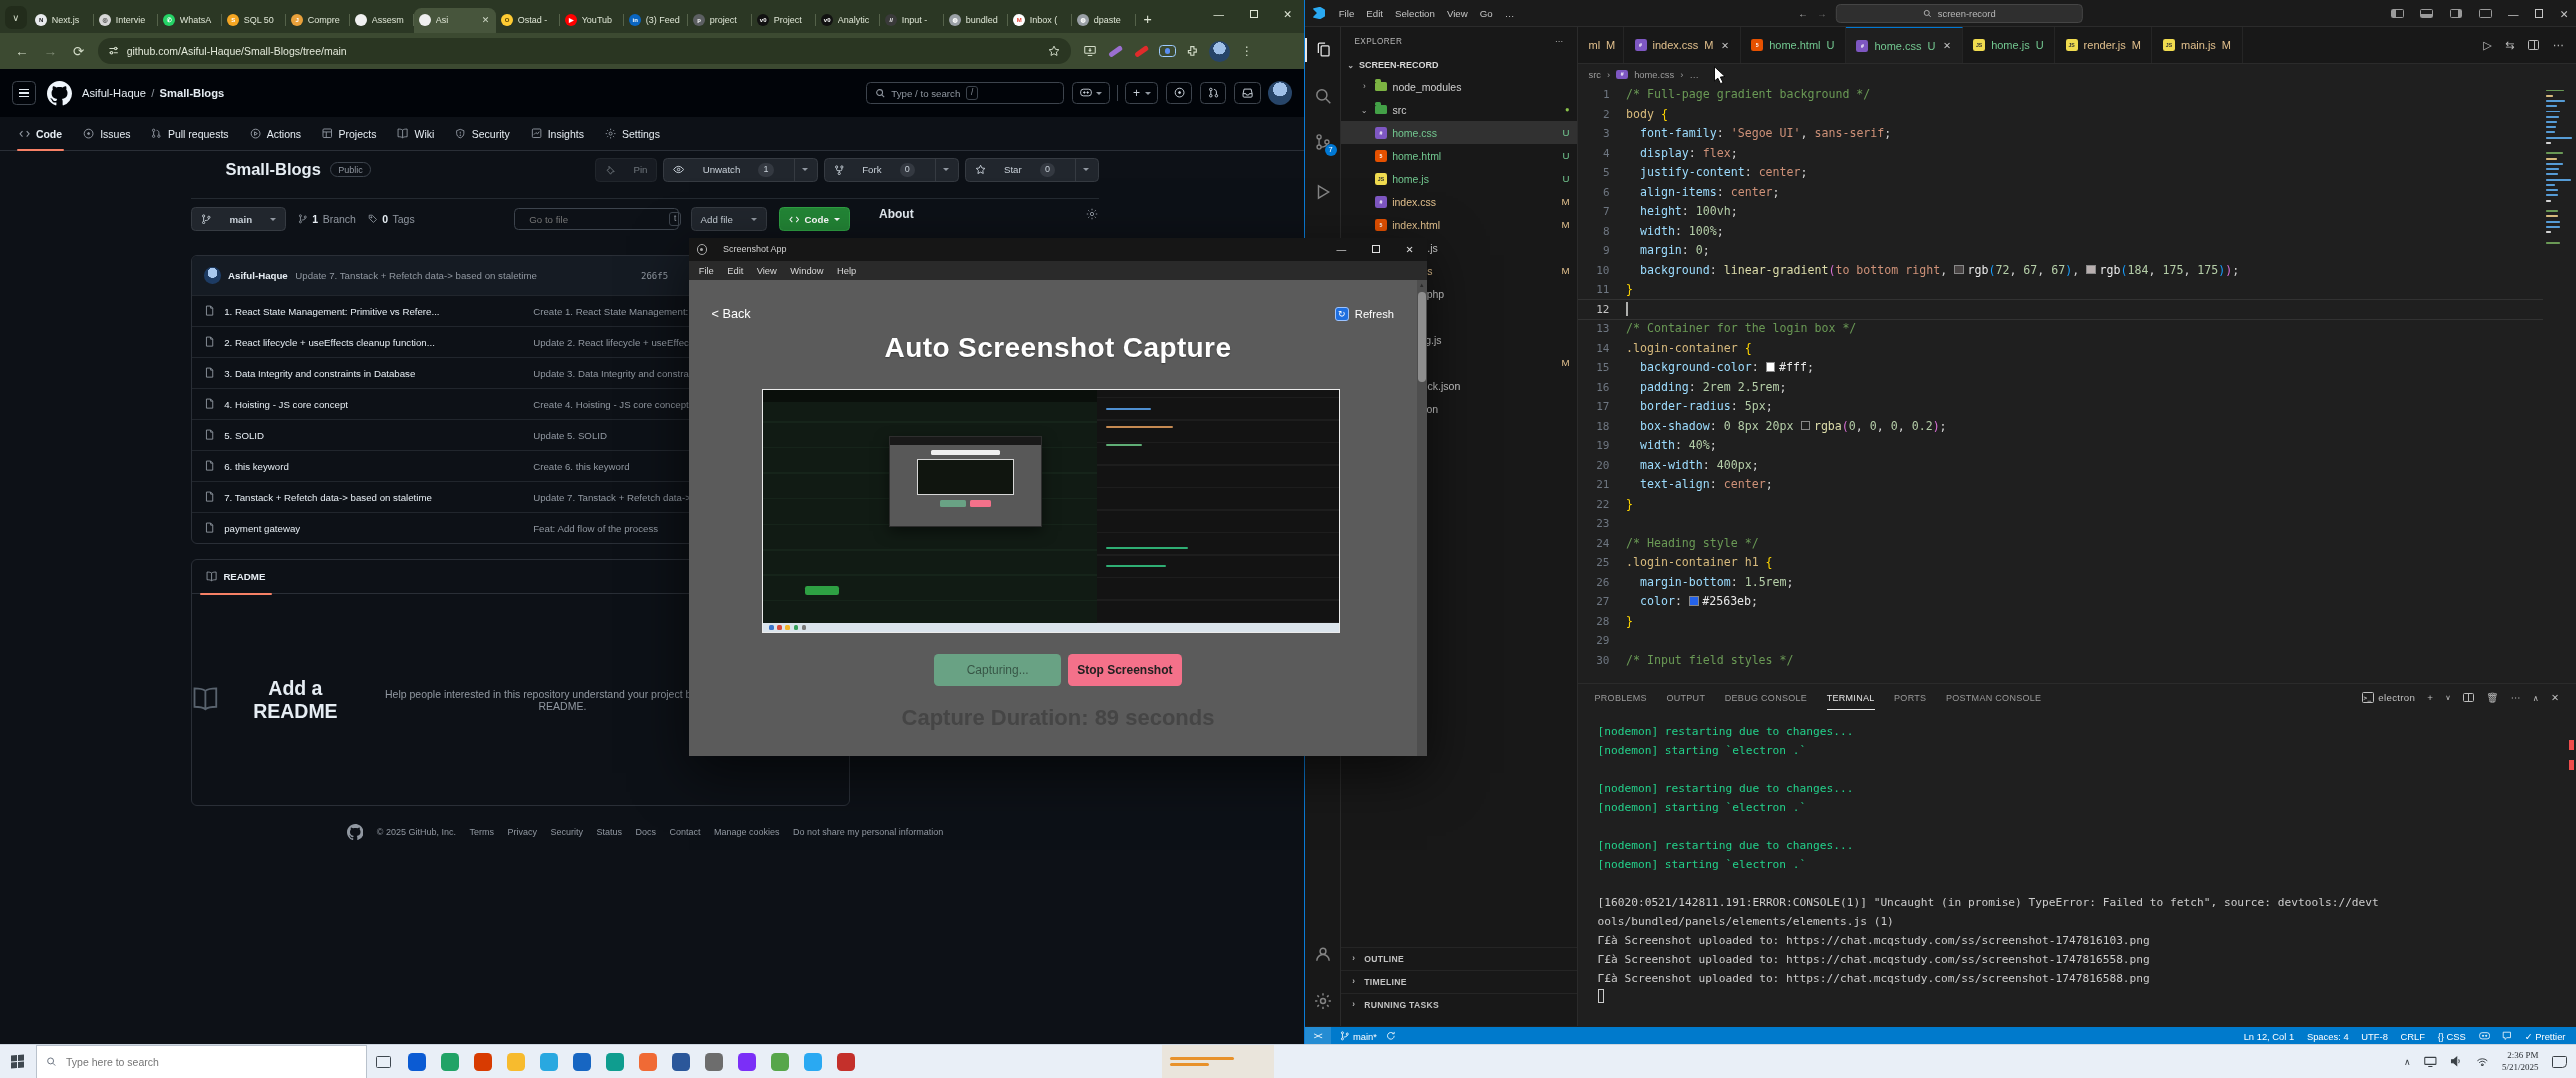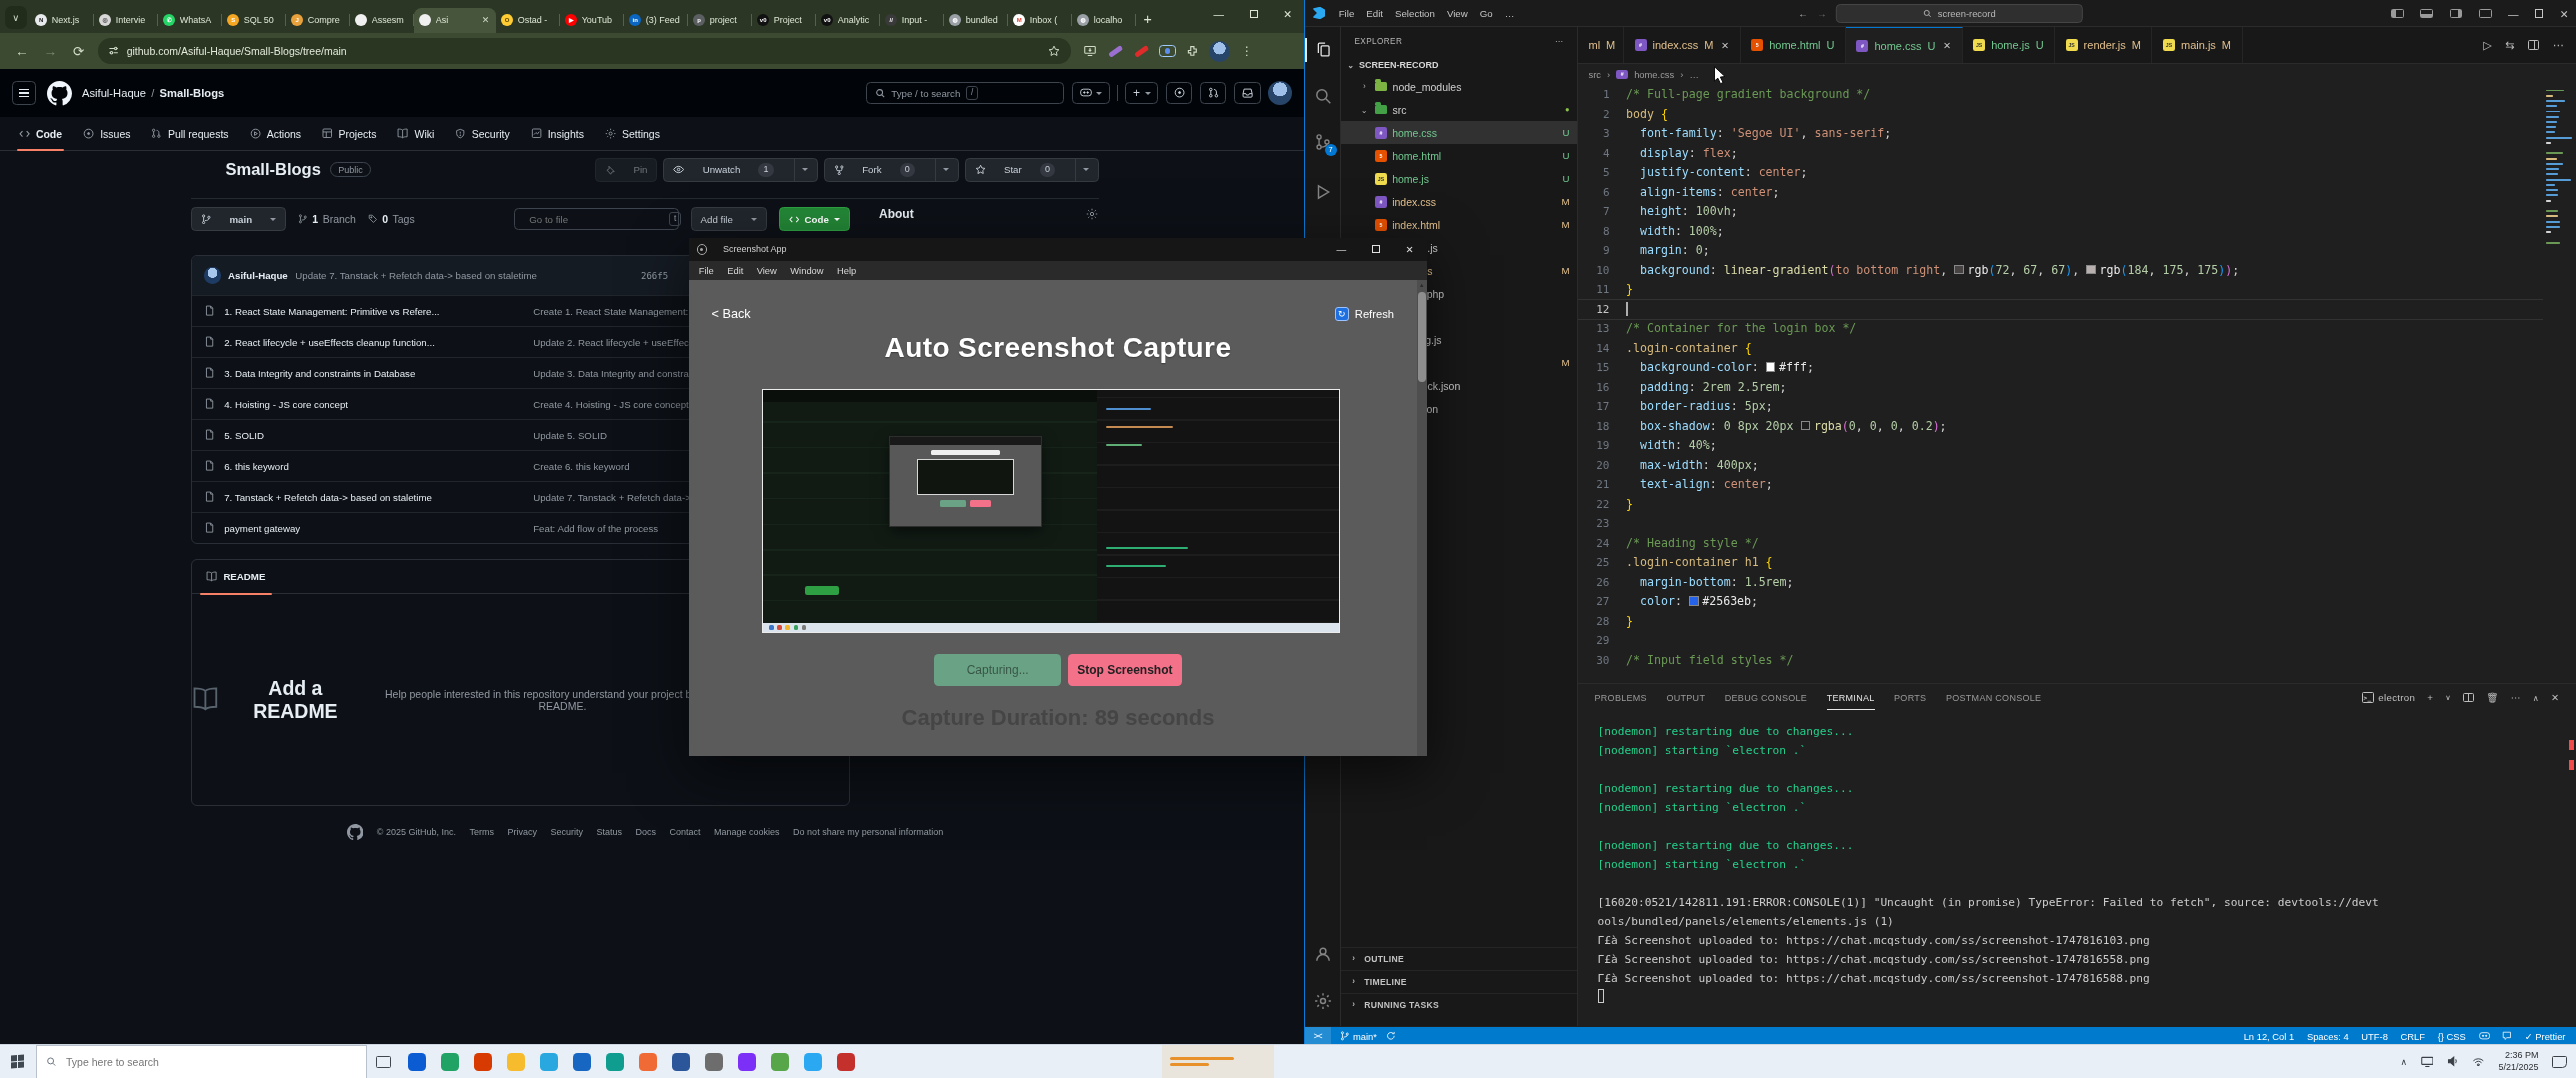--- a/index.html
+++ b/index.html
@@ -204,21 +204,21 @@
   .tsearch{width:331px;height:34px;background:#fff;border:0.7px solid #b9c2cc;display:flex;align-items:center;gap:7.5px;padding:0 9px;}
   .tsearch input{border:none;outline:none;font-size:10.5px;color:#5f6a75;width:100%;font-family:"Liberation Sans",sans-serif;background:transparent;}
   .taskview{width:33px;height:34px;display:flex;align-items:center;justify-content:center;}
   .tvico{width:15px;height:12px;border:1.2px solid #3f4850;border-radius:1.5px;position:relative;}
   .tbicons{display:flex;align-items:center;}
   .tbic{width:33px;height:34px;display:flex;align-items:center;justify-content:center;}
   .tbic b{width:18px;height:18px;border-radius:4.5px;display:block;}
   .tb-hl{margin-left:300px;width:112px;height:34px;display:flex;flex-direction:column;justify-content:center;gap:3px;padding:0 7.5px;background:rgba(249,157,28,.12);border-bottom:1.5px solid #f99d1c;}
   .tb-hl i{height:3px;border-radius:1.5px;background:#e8912a;display:block;}
   .tray{margin-left:auto;display:flex;align-items:center;gap:13.5px;padding-right:9px;color:#3a4046;}
-  .clock{text-align:right;font-size:9px;line-height:11.2px;color:#2b2f33;}
+  .clock{text-align:right;font-size:9px;line-height:11.2px;color:#2b2f33;font-family:Liberation Serif, serif;}
   .noticon{width:15px;height:12px;border:1.2px solid #3a4046;border-radius:1.5px;border-bottom-right-radius:4.5px;}
 
   .mousecursor{position:absolute;left:1713px;top:66px;z-index:90;}
   svg{display:block;}
 </style>
 </head>
 <body>
 
 <div id="stage">
 
@@ -286,21 +286,21 @@
           <div class="btab">
             <span class="fav" style="background: rgb(154, 160, 166); color: rgb(255, 255, 255);">◍</span>
             <span class="lbl">bundled</span>
           </div>
           <div class="btab">
             <span class="fav" style="background: rgb(255, 255, 255); color: rgb(234, 67, 53);">M</span>
             <span class="lbl">Inbox (</span>
           </div>
           <div class="btab">
             <span class="fav" style="background: rgb(154, 160, 166); color: rgb(255, 255, 255);">◍</span>
-            <span class="lbl">localho</span>
+            <span class="lbl">dpaste</span>
           </div>
         </div>
       <div class="newtab">+</div>
       <div class="bwin">
         <span>—</span>
         <span class="boxg"></span>
         <span>✕</span>
       </div>
     </div>
     <div class="urlrow">

